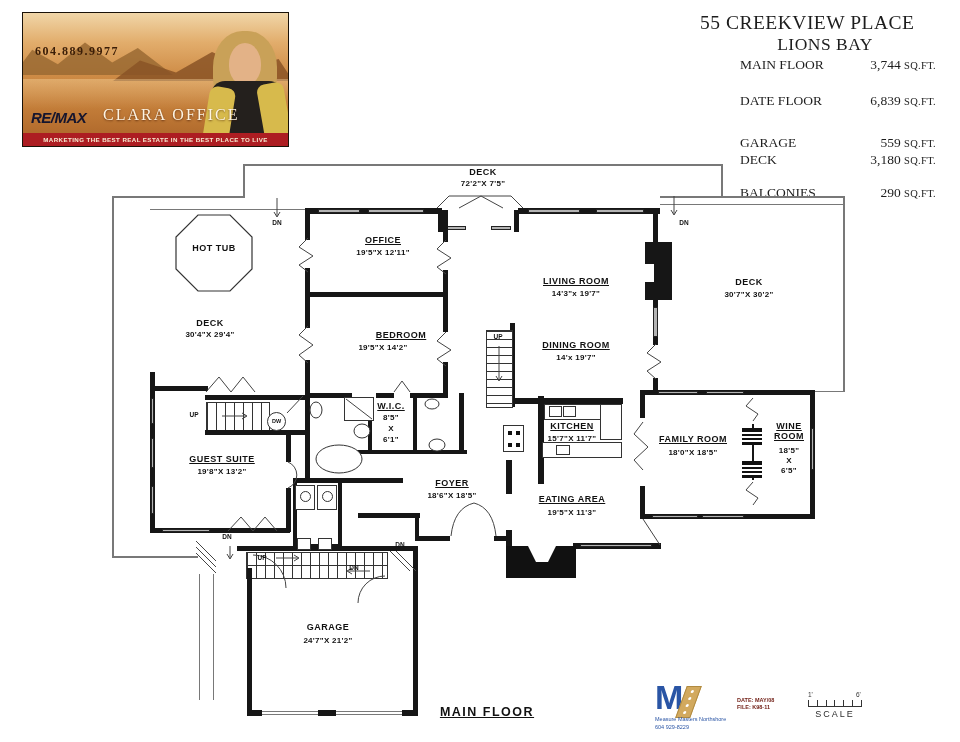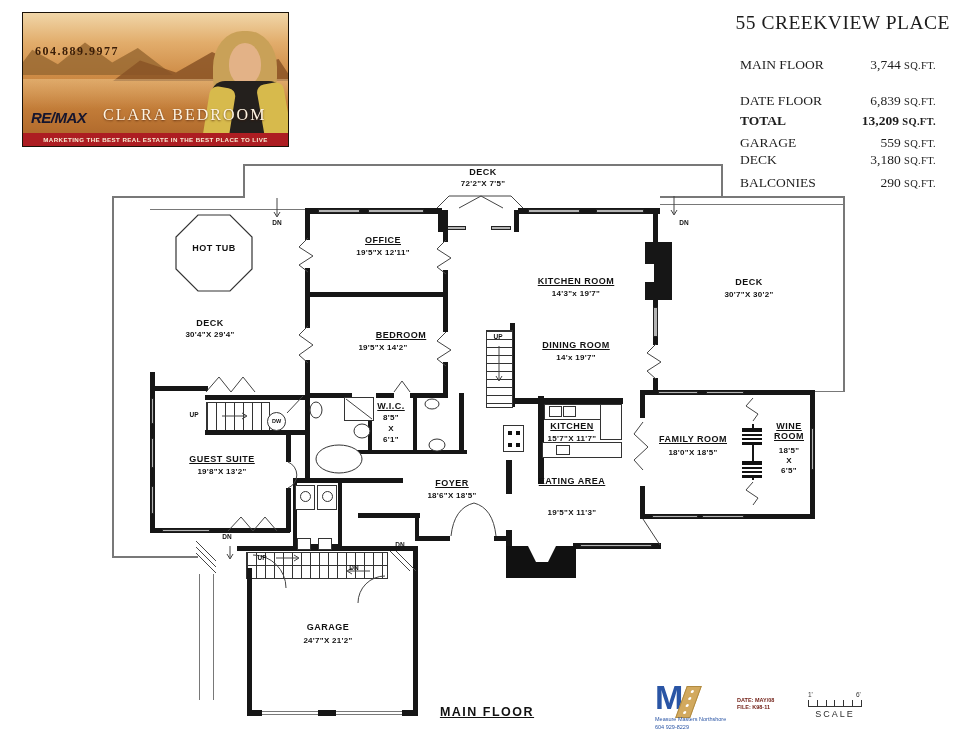--- a/index.html
+++ b/index.html
@@ -12,21 +12,21 @@
   #card .txt-dark{color:#3a1d07;font-family:"Liberation Serif",serif;font-weight:bold;}
   #card-site{position:absolute;left:12px;top:14px;font-size:12.5px;letter-spacing:1px;}
   #card-phone{position:absolute;left:12px;top:31px;font-size:12px;letter-spacing:1.5px;}
   #remax{position:absolute;left:8px;top:96px;font:italic 900 15px "Liberation Sans",sans-serif;color:#15152e;letter-spacing:-.5px;}
   #agent{position:absolute;left:80px;top:93px;font-family:"Liberation Serif",serif;font-size:16px;letter-spacing:2px;
          color:#fdf4e3;text-shadow:0 1px 2px rgba(60,20,0,.65);white-space:nowrap;}
   #tagline{position:absolute;left:0;top:120px;width:265px;height:13px;background:#ad1d22;
            font-size:6.2px;font-weight:bold;color:#f7ecd2;letter-spacing:.4px;text-align:center;line-height:13px;}
   
   .serif{font-family:"Liberation Serif",serif;color:#1d1d1d;}
-  #title1{position:absolute;left:700px;top:12px;width:250px;text-align:right;font-size:19.5px;letter-spacing:.5px;}
+  #title1{position:absolute;left:700px;top:12px;width:250px;text-align:left;font-size:19.5px;letter-spacing:.5px;}
   #title2{position:absolute;left:700px;top:34px;width:250px;text-align:center;font-size:17.5px;letter-spacing:.5px;}
   .arow{position:absolute;left:740px;width:196px;font-size:13.5px;}
   .arow .lbl{float:left;}
   .arow .val{float:right;}
   .arow .unit{font-size:10.5px;letter-spacing:.3px;}
   .arow.total{font-weight:bold;}
   
   .w{position:absolute;background:#161616;}
   .win{position:absolute;background:#b4b4b4;border:1px solid #222;box-sizing:border-box;}
   .rail{position:absolute;background:#787878;}
@@ -70,47 +70,44 @@
     <div class="mtn" style="left:90px;top:34px;width:180px;height:34px;background:#8a5426;clip-path:polygon(0 100%,15% 40%,35% 75%,55% 15%,75% 60%,92% 35%,100% 100%);"></div>
     <div class="mtn" style="left:0;top:66px;width:265px;height:30px;background:linear-gradient(180deg,rgba(255,225,170,.45),rgba(255,255,255,0));"></div>
 
     <div style="position:absolute;left:190px;top:18px;width:64px;height:78px;background:#c9a158;border-radius:46% 46% 40% 40%;"></div>
     <div style="position:absolute;left:206px;top:30px;width:32px;height:42px;background:#e3b287;border-radius:50% 50% 46% 46%;"></div>
     <div style="position:absolute;left:188px;top:68px;width:72px;height:62px;background:#24201d;border-radius:14px 14px 0 0;"></div>
     <div style="position:absolute;left:183px;top:74px;width:26px;height:58px;background:#d7ba4c;transform:rotate(9deg);border-radius:8px;"></div>
     <div style="position:absolute;left:238px;top:70px;width:27px;height:62px;background:#d7ba4c;transform:rotate(-10deg);border-radius:8px;"></div>
     <div id="card-phone" class="txt-dark">604.889.9977</div>
     <div id="remax">RE/MAX</div>
-    <div id="agent">CLARA BEDROOM</div>
+    <div id="agent">CLARA OFFICE</div>
     <div id="tagline">MARKETING THE BEST REAL ESTATE IN THE BEST PLACE TO LIVE</div>
   </div>
 
   <div id="title1" class="serif">55 CREEKVIEW PLACE</div>
+  <div id="title2" class="serif">LIONS BAY</div>
 
   <div class="arow serif" style="top:57px;">
     <span class="lbl">MAIN FLOOR</span>
     <span class="val"><span>3,744</span> <span class="unit">SQ.FT.</span></span>
   </div>
   <div class="arow serif" style="top:93px;">
     <span class="lbl">DATE FLOOR</span>
     <span class="val"><span>6,839</span> <span class="unit">SQ.FT.</span></span>
   </div>
-  <div class="arow serif total" style="top:113px;">
-    <span class="lbl">TOTAL</span>
-    <span class="val"><span>13,209</span> <span class="unit">SQ.FT.</span></span>
-  </div>
   <div class="arow serif" style="top:135px;">
     <span class="lbl">GARAGE</span>
     <span class="val"><span>559</span> <span class="unit">SQ.FT.</span></span>
   </div>
   <div class="arow serif" style="top:152px;">
     <span class="lbl">DECK</span>
     <span class="val"><span>3,180</span> <span class="unit">SQ.FT.</span></span>
   </div>
-  <div class="arow serif" style="top:175px;">
+  <div class="arow serif" style="top:185px;">
     <span class="lbl">BALCONIES</span>
     <span class="val"><span>290</span> <span class="unit">SQ.FT.</span></span>
   </div>
 
   <div class="rail" style="left:243px;top:164px;width:480px;height:2px;"></div>
   <div class="rail" style="left:243px;top:164px;width:2px;height:32px;"></div>
   <div class="rail" style="left:721px;top:164px;width:2px;height:32px;"></div>
   <div class="rail" style="left:112px;top:196px;width:133px;height:2px;"></div>
   <div class="rail" style="left:660px;top:196px;width:185px;height:2px;"></div>
   <div class="rail" style="left:660px;top:204px;width:183px;height:1px;"></div>
@@ -273,21 +270,21 @@
     <ellipse cx="362" cy="431" rx="8" ry="7" fill="#fff" stroke="#333"></ellipse>
     <ellipse cx="432" cy="404" rx="7" ry="5" fill="#fff" stroke="#333"></ellipse>
     <ellipse cx="437" cy="445" rx="8" ry="6" fill="#fff" stroke="#333"></ellipse>
   </svg>
 
   <span class="rname" style="left:483px;top:167px;">DECK</span>
   <span class="rdim" style="left:483px;top:179px;">72'2"X  7'5"</span>
   <span class="rname" style="left:214px;top:243px;">HOT  TUB</span>
   <span class="rname u" style="left:383px;top:235px;text-decoration:underline;">OFFICE</span>
   <span class="rdim" style="left:383px;top:248px;">19'5"X  12'11"</span>
-  <span class="rname u" style="left:576px;top:276px;">KITCHEN  ROOM</span>
+  <span class="rname u" style="left:576px;top:276px;">LIVING  ROOM</span>
   <span class="rdim" style="left:576px;top:289px;">14'3"x 19'7"</span>
   <span class="rname" style="left:749px;top:277px;">DECK</span>
   <span class="rdim" style="left:749px;top:290px;">30'7"X  30'2"</span>
   <span class="rname" style="left:210px;top:318px;">DECK</span>
   <span class="rdim" style="left:210px;top:330px;">30'4"X  29'4"</span>
   <span class="rname u" style="left:401px;top:330px;">BEDROOM</span>
   <span class="rdim" style="left:383px;top:343px;">19'5"X  14'2"</span>
   <span class="rname u" style="left:576px;top:340px;">DINING ROOM</span>
   <span class="rdim" style="left:576px;top:353px;">14'x 19'7"</span>
   <span class="rname u" style="left:391px;top:401px;">W.I.C.</span>
@@ -299,21 +296,21 @@
   <span class="rname u" style="left:693px;top:434px;">FAMILY  ROOM</span>
   <span class="rdim" style="left:693px;top:448px;">18'0"X  18'5"</span>
   <span class="rname u wrap" style="left:789px;top:421px;">WINE ROOM</span>
   <span class="rdim" style="left:789px;top:446px;">18'5"</span>
   <span class="rdim" style="left:789px;top:456px;">X</span>
   <span class="rdim" style="left:789px;top:466px;">6'5"</span>
   <span class="rname u" style="left:222px;top:454px;">GUEST  SUITE</span>
   <span class="rdim" style="left:222px;top:467px;">19'8"X  13'2"</span>
   <span class="rname u" style="left:452px;top:478px;">FOYER</span>
   <span class="rdim" style="left:452px;top:491px;">18'6"X  18'5"</span>
-  <span class="rname u" style="left:572px;top:476px;">EATING  AREA</span>
+  <span class="rname u" style="left:572px;top:494px;">EATING  AREA</span>
   <span class="rdim" style="left:572px;top:508px;">19'5"X  11'3"</span>
   <span class="rname" style="left:328px;top:622px;">GARAGE</span>
   <span class="rdim" style="left:328px;top:636px;">24'7"X  21'2"</span>
 
   <span class="nav" style="left:498px;top:333px;">UP</span>
   <span class="nav" style="left:194px;top:411px;">UP</span>
   <span class="nav" style="left:262px;top:554px;">UP</span>
   <span class="nav" style="left:277px;top:219px;">DN</span>
   <span class="nav" style="left:684px;top:219px;">DN</span>
   <span class="nav" style="left:227px;top:533px;">DN</span>

